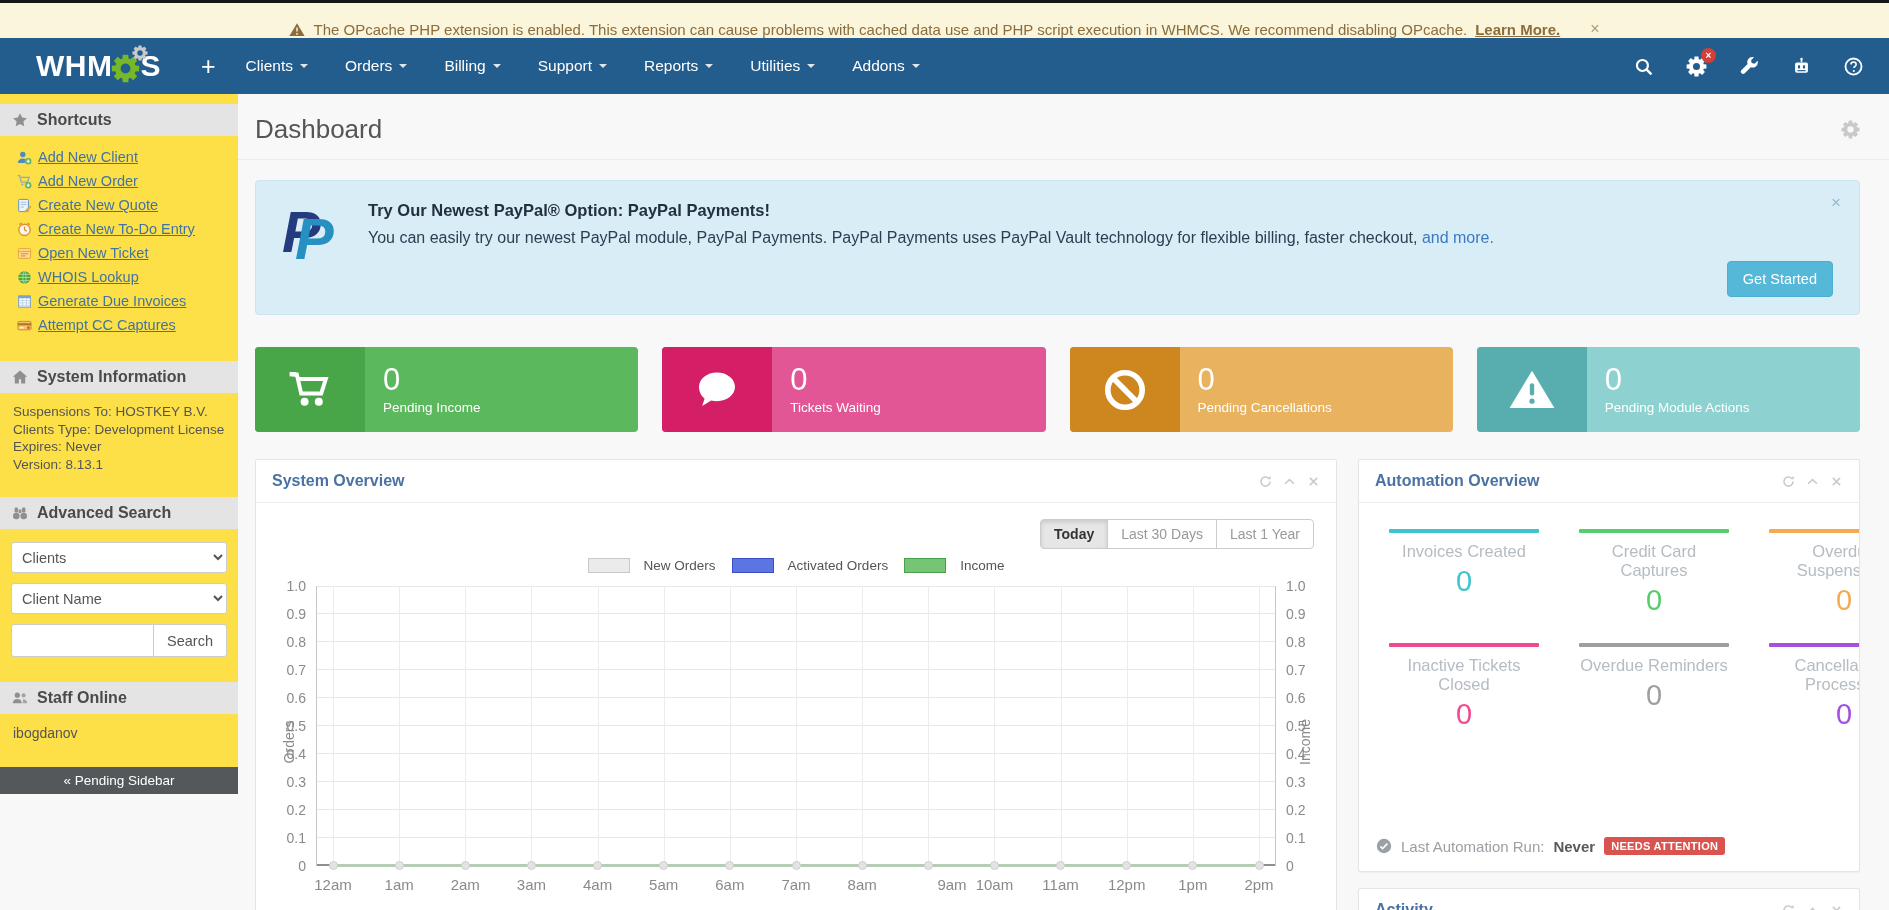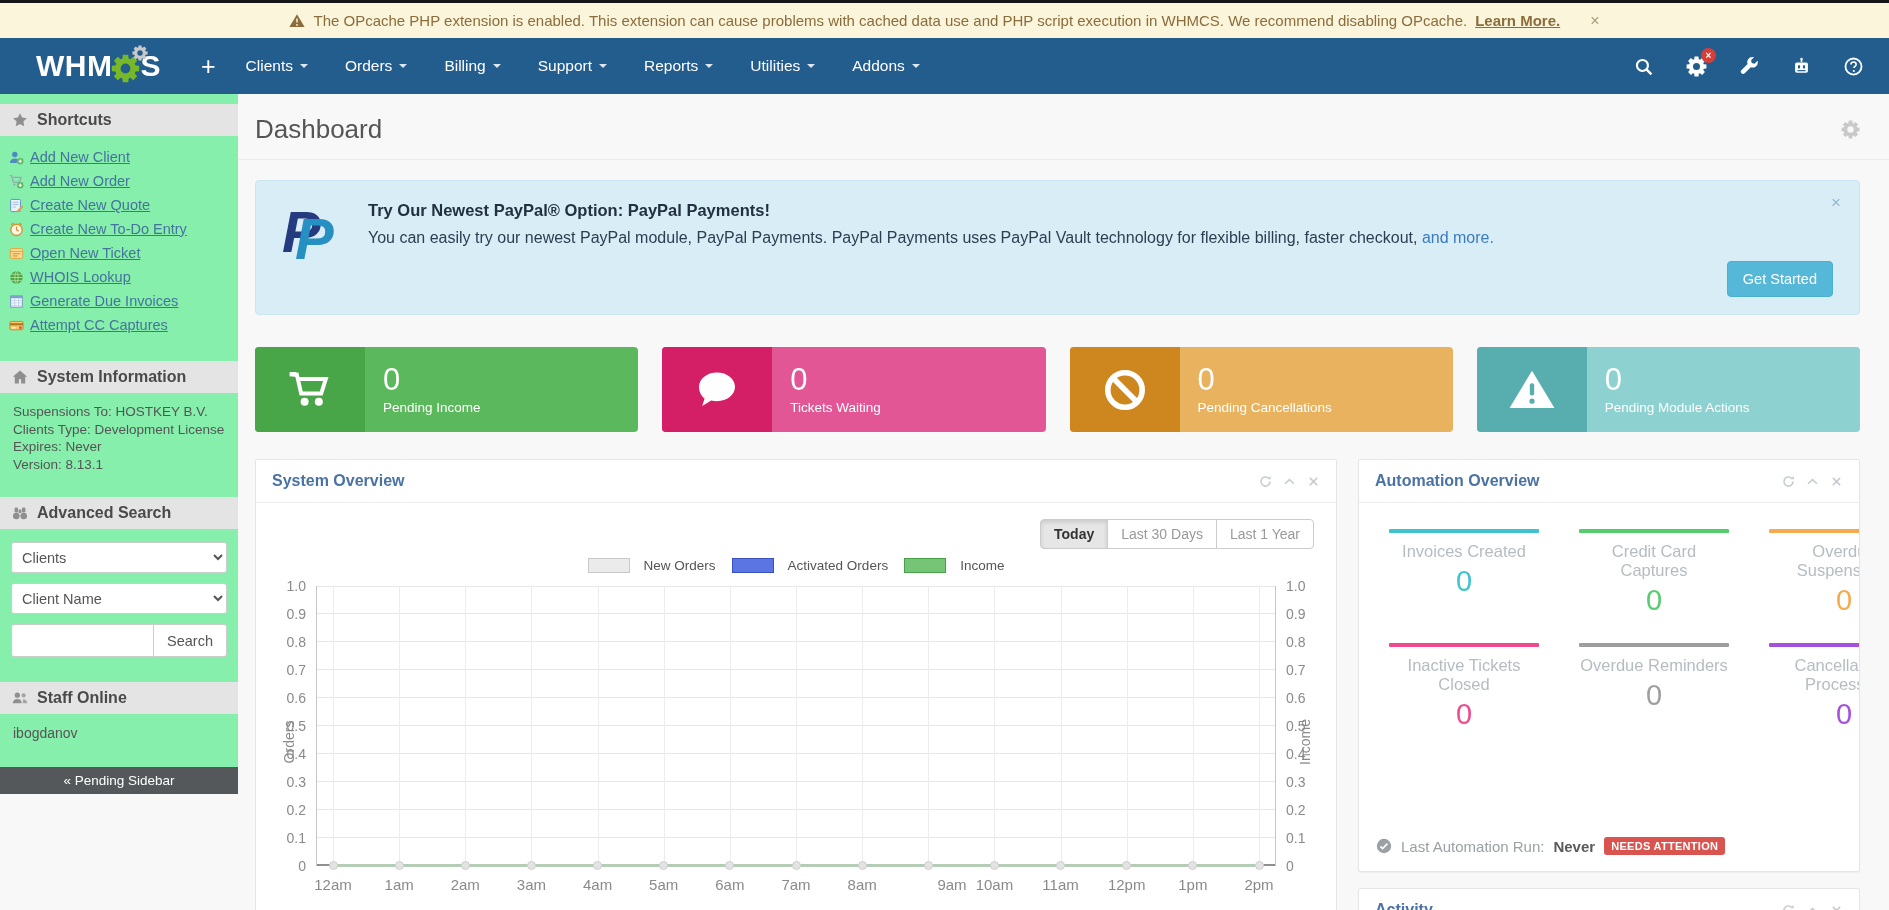--- a/index.html
+++ b/index.html
@@ -1,20 +1,20 @@
 <!DOCTYPE html>
 <html><head>
 <meta charset="utf-8">
 <style>
   * { margin:0; padding:0; box-sizing:border-box; }
   html,body { width:1889px; height:910px; overflow:hidden; background:#f8f8f8;
     font-family:"Liberation Sans", sans-serif; }
   .top-strip { height:3px; background:#161616; }
   
-  .alert-bar { height:35px; background:#fbf5dc; display:flex; align-items:center;
+  .alert-bar { height:35px; background:#fbf5dc; display:flex; align-items:flex-end;
     justify-content:center; gap:8px; font-size:15px; color:#8a6d3b; }
   .alert-bar .ico { width:16px; height:16px; color:#8a6d3b; }
   .alert-link { color:#8a6d3b; font-weight:600; text-decoration:underline; cursor:pointer; }
   .alert-close { margin-left:22px; color:#a89f79; font-size:16px; cursor:pointer; }
   
   nav { height:56px; background:#235d8e; display:flex; align-items:center; padding:0 26px 0 36px; }
   .brand { display:flex; align-items:flex-end; color:#fff; font-size:30px; font-weight:700;
     letter-spacing:.5px; line-height:1; cursor:pointer; }
   .logo-gear-wrap { position:relative; width:30px; height:30px; margin:0 -1px; }
   .logo-gear-main { position:absolute; left:0; bottom:-2px; width:29px; height:29px; color:#76b82a; }
@@ -25,26 +25,26 @@
   .caret { width:0; height:0; border-left:4px solid transparent; border-right:4px solid transparent;
     border-top:4px solid rgba(255,255,255,.85); }
   .nav-right { margin-left:auto; display:flex; align-items:center; gap:33px; }
   .nav-right .ico { width:19px; height:19px; color:#fff; cursor:pointer; display:block; }
   .gears-wrap { position:relative; }
   .gears-wrap .ico { width:21px; height:21px; }
   .gear-badge { position:absolute; top:-8px; right:-9px; width:15px; height:15px; background:#d43f3a;
     border-radius:50%; color:#fff; font-size:10px; font-weight:700; line-height:15px; text-align:center; }
   
   .layout { display:flex; height:816px; overflow:hidden; }
-  aside { width:238px; flex:none; background:#86efac; align-self:flex-start; padding-bottom:0; }
+  aside { width:238px; flex:none; background:#fde047; align-self:flex-start; padding-bottom:0; }
   .sb-header { background:#e4e4e4; padding:7px 12px; display:flex; align-items:center; gap:9px;
     font-size:16px; font-weight:700; color:#4a4a4a; margin-top:10px; }
   .sb-header:first-child { margin-top:10px; }
   .sb-header .ico { width:16px; height:16px; color:#8f8f8f; }
-  .sb-links { list-style:none; padding:9px 6px 14px 2px; }
+  .sb-links { list-style:none; padding:9px 6px 14px 10px; }
   .sb-links li { display:flex; align-items:center; gap:6px; padding:4px 7px; }
   .sb-links .ico { width:15px; height:15px; flex:none; }
   .sb-links a { color:#44749c; font-size:14.5px; text-decoration:underline; cursor:pointer; }
   .sysinfo { padding:10px 13px 14px; font-size:13.5px; color:#555; line-height:1.3; }
   .adv { padding:13px 11px 15px; display:flex; flex-direction:column; gap:10px; }
   .adv select { height:31px; border:1px solid #ccc; border-radius:3px; background:#fff; color:#555;
     font-size:14.5px; padding:0 6px; width:100%; }
   .search-row { display:flex; }
   .search-row input { flex:1; min-width:0; height:33px; border:1px solid #ccc; background:#fff;
     border-radius:3px 0 0 3px; padding:0 8px; font-size:14px; }

